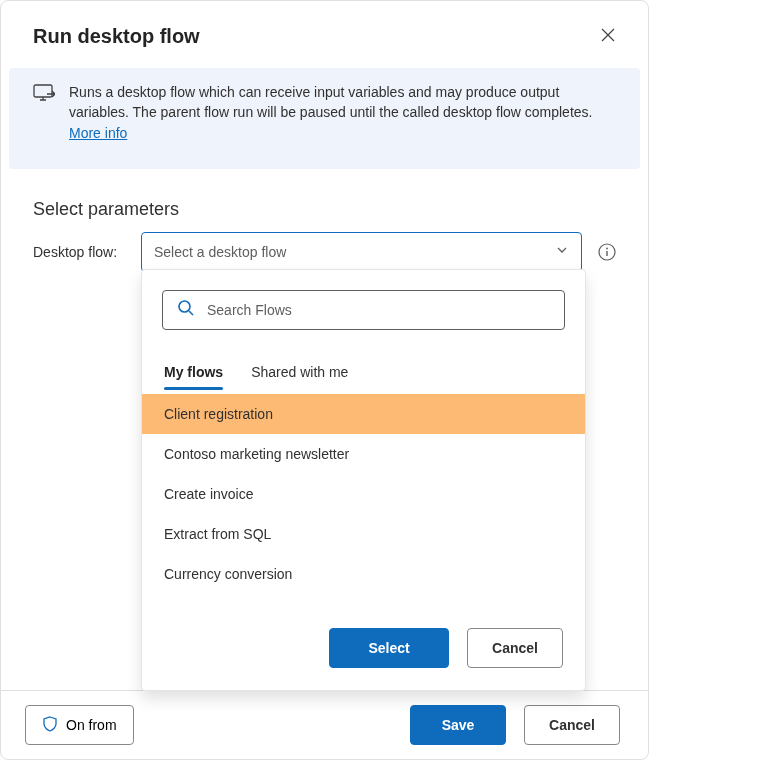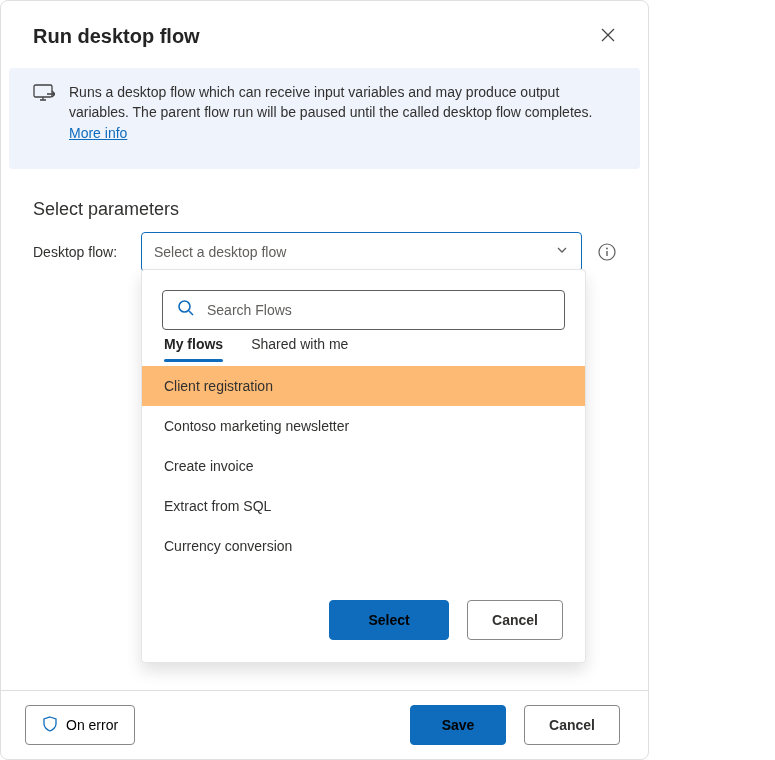--- a/index.html
+++ b/index.html
@@ -118,21 +118,21 @@
       padding: 0 20px;
     }
     .search-box {
       display: flex;
       align-items: center;
       border: 1px solid #605e5c;
       border-radius: 4px;
       height: 40px;
       padding: 0 14px;
       gap: 12px;
-      margin-bottom: 0;
+      margin-bottom: 28px;
     }
     .search-box input {
       border: none;
       outline: none;
       flex: 1;
       font-size: 14px;
       font-family: inherit;
       color: #323130;
     }
     .search-box input::placeholder { color: #605e5c; }
@@ -186,21 +186,21 @@
       font-family: inherit;
       font-weight: 600;
       cursor: pointer;
       border: 1px solid #8a8886;
       background: #fff;
       color: #323130;
       min-width: 96px;
     }
     .btn.primary {
       background: #0f6cbd;
-      color: #000000;
+      color: #ffffff;
       border-color: #0f6cbd;
       min-width: 120px;
     }
     .dialog-footer {
       border-top: 1px solid #e1dfdd;
       padding: 14px 28px 14px 24px;
       display: flex;
       align-items: center;
       justify-content: space-between;
     }
@@ -304,21 +304,21 @@
 
   </div>
 
   <div class="dialog-footer">
     <button class="on-error-btn">
       <span>
         <svg width="16" height="16" viewBox="0 0 16 16">
             <path d="M8 1 L14 3 V8 C14 11 11 14 8 15 C5 14 2 11 2 8 V3 Z" fill="none" stroke="#0f6cbd" stroke-width="1.3"></path>
           </svg>
       </span>
-      <span>On error</span>
+      <span>On from</span>
     </button>
     <div class="footer-right">
       <button class="btn primary" style="min-width:96px">Save</button>
       <button class="btn">Cancel</button>
     </div>
   </div>
 
 </div>
 
 </body></html>

